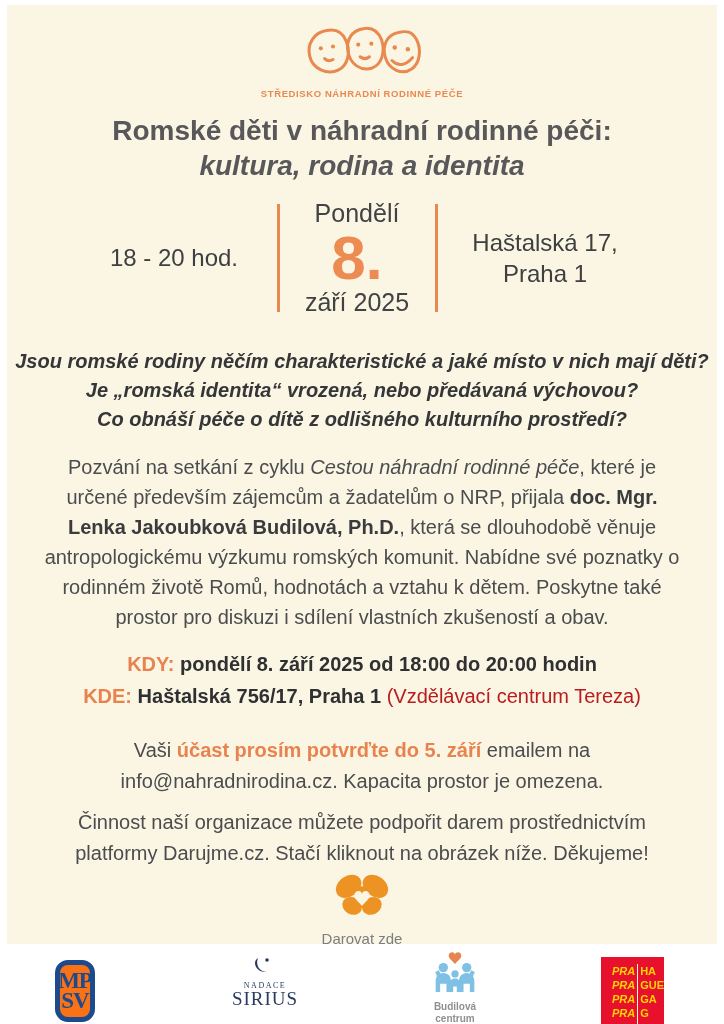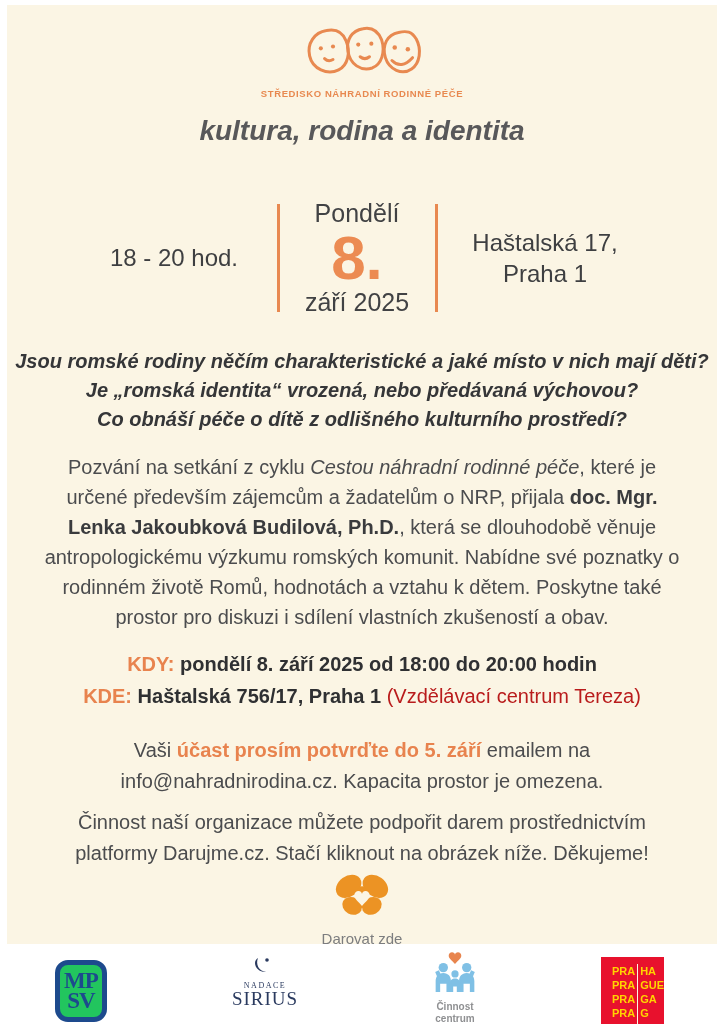--- a/index.html
+++ b/index.html
@@ -51,31 +51,31 @@
 
   
   .donation { top:807px; width:614px; font-size:20px; line-height:31px; color:#4B4C4E; }
 
   
   .donate-btn { top:872px; width:140px; cursor:pointer; }
   .donate-label { margin-top:4px; font-size:15px; color:#7C7D7F; }
 
   
   .footer-strip { position:absolute; left:0; top:944px; width:724px; height:80px; background:#ffffff; }
-  .logo-mpsv { position:absolute; left:55px; top:16px; width:52px; height:62px; border:5px solid #1D4A8D; border-radius:13px; background:#22c55e;
+  .logo-mpsv { position:absolute; left:55px; top:16px; width:40px; height:62px; border:5px solid #1D4A8D; border-radius:13px; background:#f97316;
                display:flex; flex-direction:column; justify-content:center; align-items:center;
                font-family:"Liberation Serif", serif; font-weight:bold; font-size:23px; line-height:20px; color:#1D4A8D; letter-spacing:-1px;text-align:center; }
   .logo-sirius { position:absolute; left:225px; top:12px; width:80px; text-align:center; color:#2A3A5F; }
   .sirius-nadace { font-family:"Liberation Serif", serif; font-size:8px; letter-spacing:1.5px; margin-top:1px; }
   .sirius-name { font-family:"Liberation Serif", serif; font-size:19px; letter-spacing:1px; line-height:18px; }
   .logo-adopcni { position:absolute; left:418px; top:6px; width:74px; text-align:center; }
   .adopcni-text { font-size:10px; font-weight:bold; color:#8F9092; line-height:11px; margin-top:1px; }
   .logo-praha { position:absolute; left:601px; top:13px; width:63px; height:67px; background:#E8112D; display:flex; padding-top:7px; }
   .praha-col { display:flex; flex-direction:column; font-size:11px; font-weight:bold; line-height:14px; color:#FFD400; }
-  .praha-left { width:48px; text-align:right; padding-right:2px; border-right:1.5px solid #FBF5E4; }
+  .praha-left { width:48px; text-align:right; padding-right:2px; border-right:1.5px solid #FBF5E4;font-style:italic; }
   .praha-right { width:27px; text-align:left; padding-left:2px; }
 </style>
 </head>
 <body>
 
 <div class="page">
   <div class="cream"></div>
 
   <div class="abs-center org-logo">
     <span>
@@ -95,20 +95,21 @@
             <circle cx="75" cy="21" r="2.2"></circle>
           <circle cx="100" cy="25" r="2.4"></circle>
             <circle cx="114" cy="27" r="2.4"></circle>
         </g>
       </svg>
     </span>
     <div class="org-name">STŘEDISKO NÁHRADNÍ RODINNÉ PÉČE</div>
   </div>
 
   <div class="abs-center title-block">
+    <div class="title-line1">Romské děti v náhradní rodinné péči:</div>
     <div class="title-line2">kultura, rodina a identita</div>
   </div>
 
   <div class="date-band">
     <div class="date-col col-time">18 - 20 hod.</div>
     <div class="v-divider"></div>
     <div class="date-col col-date">
       <div class="date-day">Pondělí</div>
       <div class="date-number">8.</div>
       <div class="date-month">září 2025</div>
@@ -179,21 +180,21 @@
             <path d="M17,25 c-5.5,0 -8.5,4 -8.5,9 l0,12 5,0 0,-9 7,0 0,9 5,0 0,-12 c0,-5 -3,-9 -8.5,-9 z"></path>
             <path d="M11,31 l-3,-7 4,-2 3,6 z"></path>
             <circle cx="43" cy="19" r="5.2"></circle>
             <path d="M43,25 c-5.5,0 -8.5,4 -8.5,9 l0,12 5,0 0,-9 7,0 0,9 5,0 0,-12 c0,-5 -3,-9 -8.5,-9 z"></path>
             <path d="M49,31 l3,-7 -4,-2 -3,6 z"></path>
             <circle cx="30" cy="26" r="4"></circle>
             <path d="M30,31 c-4,0 -6,3 -6,7 l0,8 4,0 0,-6 4,0 0,6 4,0 0,-8 c0,-4 -2,-7 -6,-7 z"></path>
           </g>
         </svg>
       </span>
-      <div class="adopcni-text">Činnost</div>
+      <div class="adopcni-text">Budilová</div>
       <div class="adopcni-text">centrum</div>
     </div>
 
     <div class="logo-praha">
       <div class="praha-col praha-left">
         <span>PRA</span>
         <span>PRA</span>
         <span>PRA</span>
         <span>PRA</span>
       </div>

